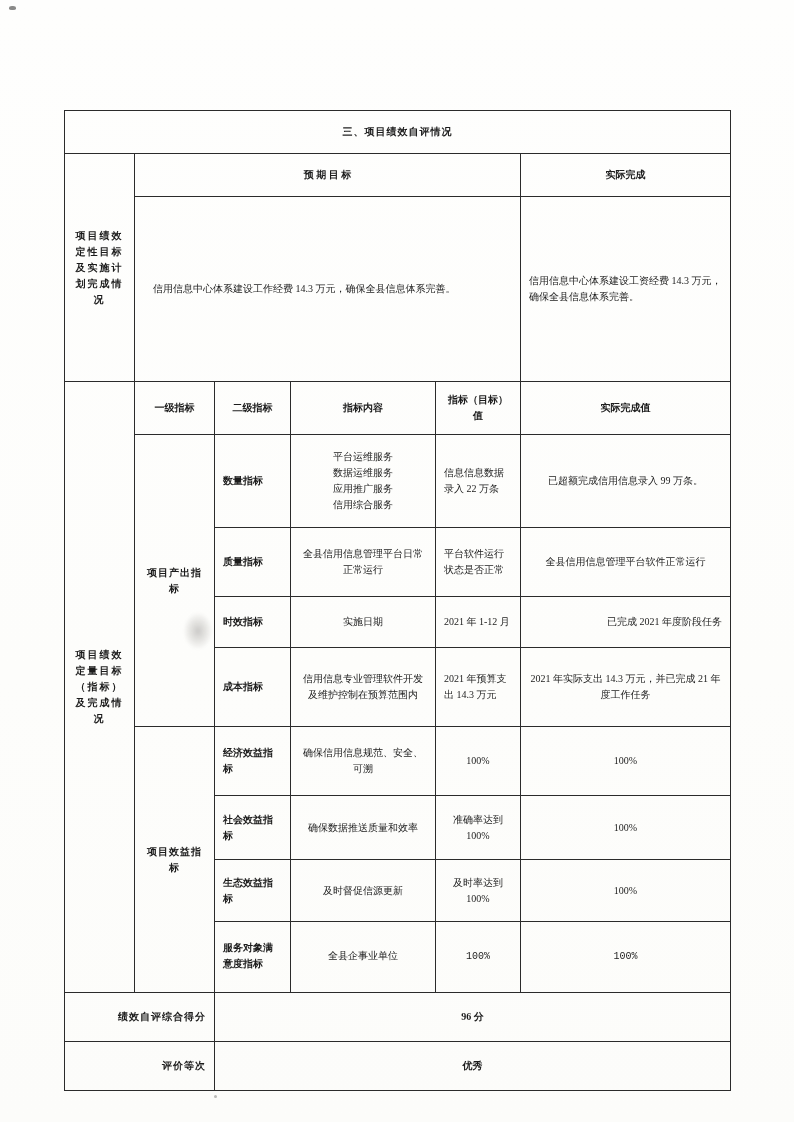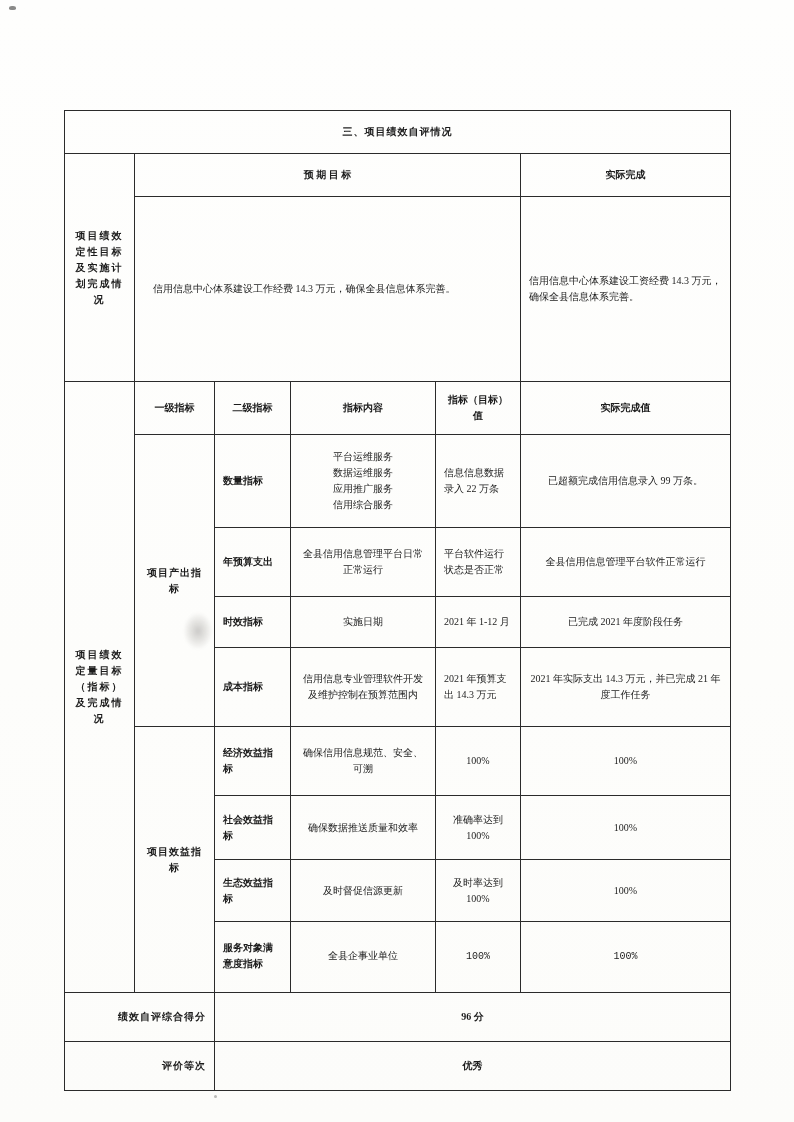--- a/index.html
+++ b/index.html
@@ -129,30 +129,30 @@
       <td rowspan="4" class="group-label">项目产出指标</td>
       <td class="ind">数量指标</td>
       <td class="content pre">平台运维服务
 数据运维服务
 应用推广服务
 信用综合服务</td>
       <td class="target-left">信息信息数据录入 22 万条</td>
       <td class="actual-center">已超额完成信用信息录入 99 万条。</td>
     </tr>
     <tr class="r-out2">
-      <td class="ind">年预算支出</td>
+      <td class="ind">质量指标</td>
       <td class="content">全县信用信息管理平台日常正常运行</td>
       <td class="target-left">平台软件运行状态是否正常</td>
       <td class="actual-center">全县信用信息管理平台软件正常运行</td>
     </tr>
     <tr class="r-out3">
       <td class="ind">时效指标</td>
       <td class="content">实施日期</td>
       <td class="target-left">2021 年 1-12 月</td>
-      <td class="actual-center" style="text-align:center;">已完成 2021 年度阶段任务</td>
+      <td class="actual-center" style="text-align:right;">已完成 2021 年度阶段任务</td>
     </tr>
     <tr class="r-out4">
       <td class="ind">成本指标</td>
       <td class="content">信用信息专业管理软件开发及维护控制在预算范围内</td>
       <td class="target-left">2021 年预算支出 14.3 万元</td>
       <td class="actual-center">2021 年实际支出 14.3 万元，并已完成 21 年度工作任务</td>
     </tr>
 
     <tr class="r-ben1">
       <td rowspan="4" class="group-label">项目效益指标</td>

